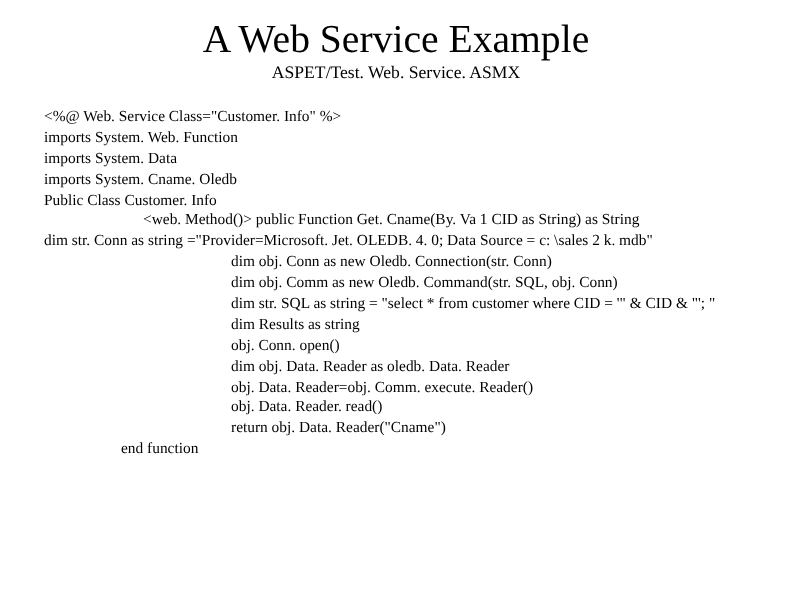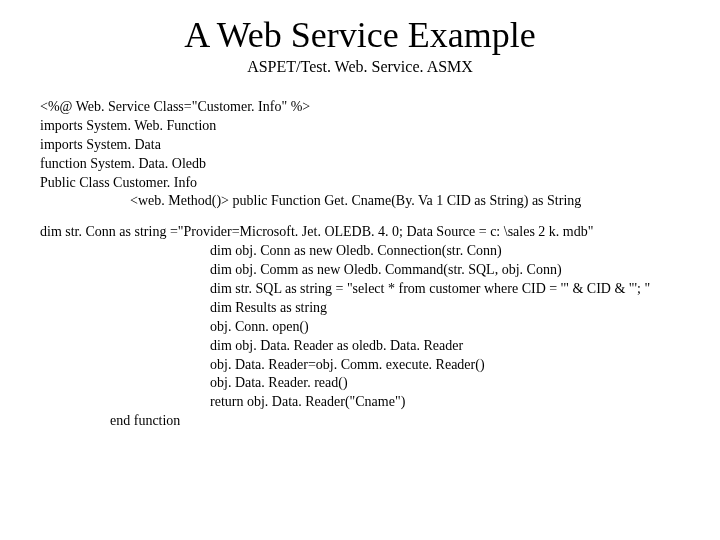--- a/index.html
+++ b/index.html
@@ -38,24 +38,24 @@
 </head>
 <body>
 
 <div class="slide">
   <div class="title">A Web Service Example</div>
   <div class="subtitle">ASPET/Test. Web. Service. ASMX</div>
 
   <div class="code-line">&lt;%@ Web. Service Class="Customer. Info" %&gt;</div>
   <div class="code-line">imports System. Web. Function</div>
   <div class="code-line">imports System. Data</div>
-  <div class="code-line">function System. Data. Oledb</div>
+  <div class="code-line">imports System. Cname. Oledb</div>
   <div class="code-line">Public Class Customer. Info</div>
   <div class="code-line indent-1">&lt;web. Method()&gt; public Function Get. Cname(By. Va 1 CID as String) as String</div>
-  <div class="code-line" style="padding-left:170px;text-indent:-170px;white-space:normal;margin-top:12px;">dim str. Conn as string ="Provider=Microsoft. Jet. OLEDB. 4. 0; Data Source = c: \sales 2 k. mdb"</div>
+  <div class="code-line" style="padding-left:170px;text-indent:-170px;white-space:normal;">dim str. Conn as string ="Provider=Microsoft. Jet. OLEDB. 4. 0; Data Source = c: \sales 2 k. mdb"</div>
   <div class="code-line indent-2">dim obj. Conn as new Oledb. Connection(str. Conn)</div>
   <div class="code-line indent-2">dim obj. Comm as new Oledb. Command(str. SQL, obj. Conn)</div>
   <div class="code-line indent-2">dim str. SQL as string = "select * from customer where CID = '" &amp; CID &amp; "'; "</div>
   <div class="code-line indent-2">dim Results as string</div>
   <div class="code-line indent-2">obj. Conn. open()</div>
   <div class="code-line indent-2">dim obj. Data. Reader as oledb. Data. Reader</div>
   <div class="code-line indent-2">obj. Data. Reader=obj. Comm. execute. Reader()</div>
   <div class="code-line indent-2">obj. Data. Reader. read()</div>
   <div class="code-line indent-2">return obj. Data. Reader("Cname")</div>
   <div class="code-line indent-end">end function</div>

